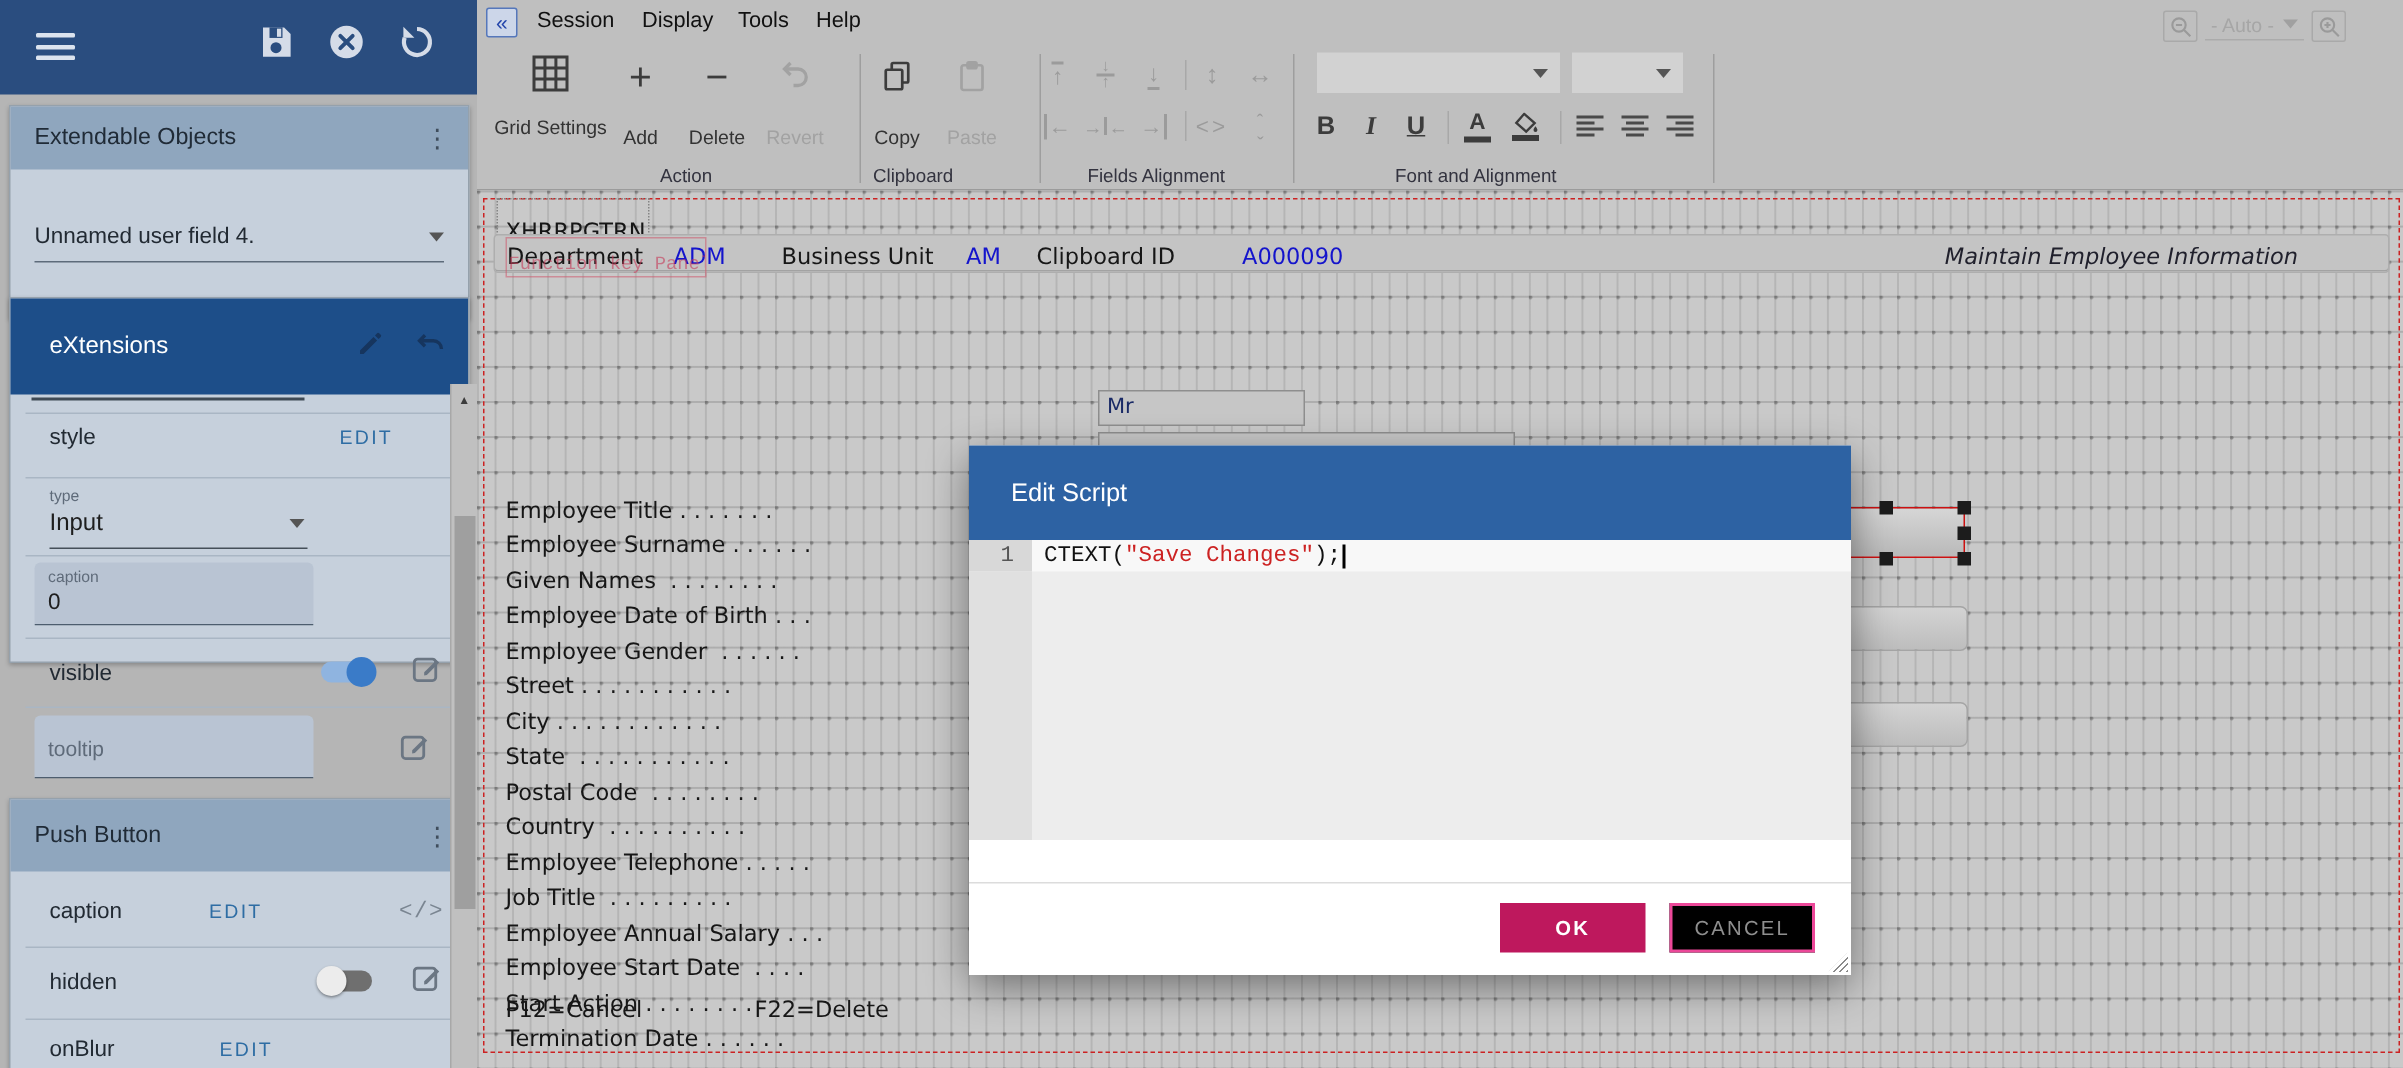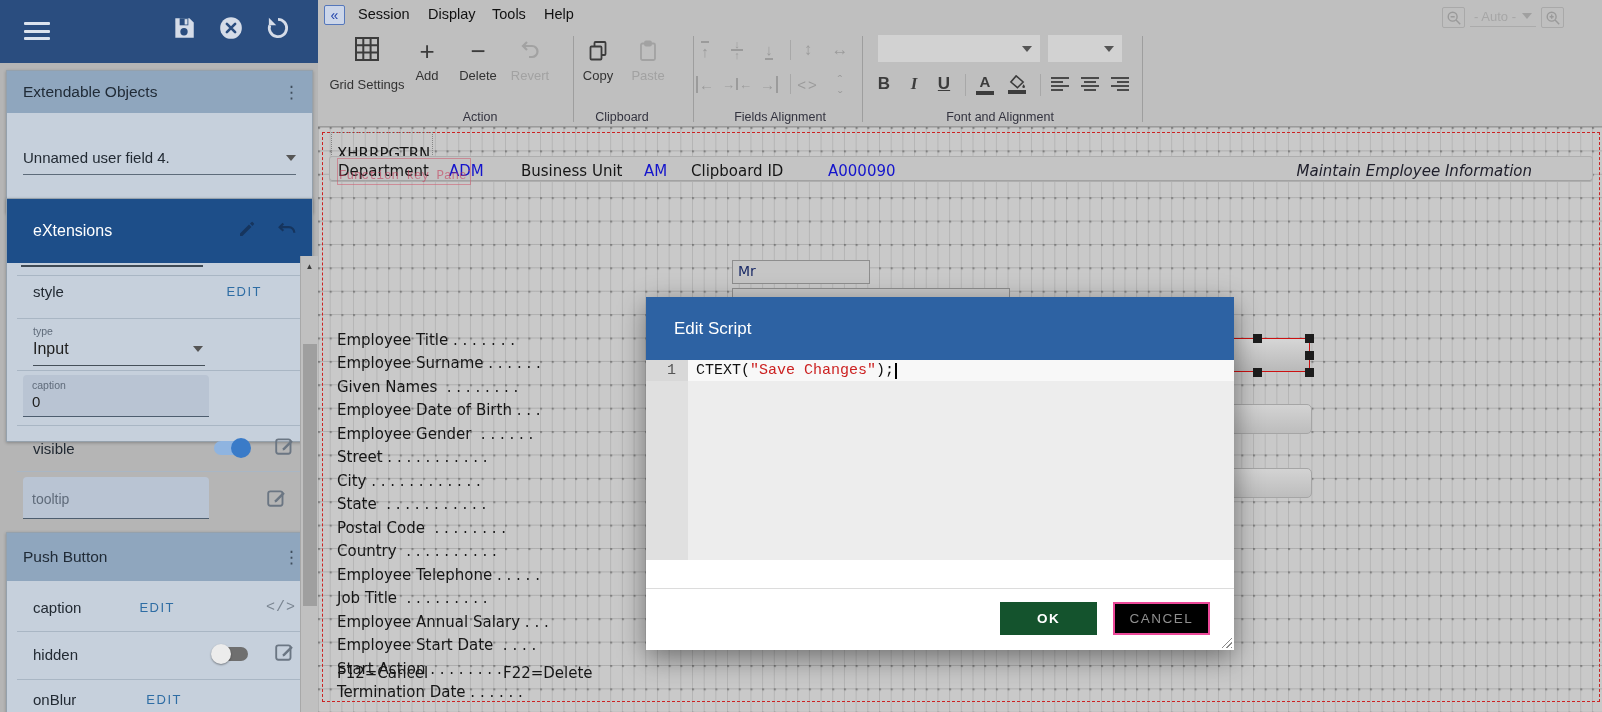--- a/index.html
+++ b/index.html
@@ -45,24 +45,24 @@
   .menubar{position:absolute;left:0;top:0;width:100%;height:30px;background:#bfbfbf;}
   .collapsebtn{position:absolute;left:6px;top:5px;width:21px;height:20px;border:1px solid #5577bb;background:#ccd6e9;color:#2244aa;font-size:14px;line-height:18px;text-align:center;cursor:pointer;border-radius:2px;}
   .menu{position:absolute;top:6px;font-size:14.5px;color:#111;cursor:pointer;}
   .zoomctl{position:absolute;top:7px;height:21px;display:flex;align-items:center;}
   .zbtn{width:23px;height:21px;border:1px solid #a9a9a9;border-radius:2px;display:flex;align-items:center;justify-content:center;cursor:pointer;}
   .zsel{margin:0 5px;padding:0 4px 2px 4px;border-bottom:1px solid #ababab;color:#a6a6a6;font-size:13px;display:flex;align-items:center;gap:6px;cursor:pointer;}
   .zsel .caret{border-top-color:#a0a0a0;}
 
   .toolbar{position:absolute;left:0;top:30px;width:100%;height:97px;background:#bfbfbf;border-bottom:1px solid #9b9b9b;}
   .tsep{position:absolute;top:6px;height:86px;width:1px;background:#9e9e9e;}
-  .tgrouplabel{position:absolute;top:80px;font-size:12.5px;color:#33333f;text-align:center;}
+  .tgrouplabel{position:absolute;top:80px;font-size:12.5px;color:#33333f;text-align:left;}
   .tbtn{position:absolute;text-align:center;cursor:pointer;}
   .tbtn .glyph{height:30px;display:flex;align-items:center;justify-content:center;font-size:26px;color:#3c3c3c;}
-  .tbtn .tlabel{font-size:13px;color:#333;margin-top:2px;}
+  .tbtn .tlabel{font-size:13px;color:#333;margin-top:18px;}
   .tbtn.disabled .glyph,.tbtn.disabled .tlabel{color:#a2a2a2;}
   .alico{position:absolute;width:30px;height:24px;display:flex;align-items:center;justify-content:center;color:#9b9b9b;font-size:15px;cursor:pointer;}
   .hbar{display:block;width:12px;height:2px;background:#9b9b9b;}
   .vbarL{border-left:2px solid #9b9b9b;padding-left:1px;}
   .vbarR{border-right:2px solid #9b9b9b;padding-right:1px;}
   .topbar{border-top:2px solid #9b9b9b;padding-top:0;}
   .botbar{border-bottom:2px solid #9b9b9b;}
   .stackv{display:flex;flex-direction:column;align-items:center;line-height:9px;font-size:11px;}
   .fontdd{position:absolute;top:5px;height:27px;background:#d2d2d2;display:flex;align-items:center;justify-content:flex-end;padding-right:8px;cursor:pointer;}
   .fbtn{position:absolute;top:40px;width:28px;height:28px;display:flex;flex-direction:column;align-items:center;justify-content:center;color:#3c3c3c;cursor:pointer;}
@@ -97,21 +97,21 @@
   .mhead{position:absolute;left:0;top:0;width:100%;height:63px;background:#2d62a3;color:#fff;font-size:17px;display:flex;align-items:center;padding-left:28px;}
   .editor{position:absolute;left:0;top:63px;width:100%;height:200px;background:#ededed;font-family:"Liberation Mono",monospace;font-size:15px;}
   .gutter{position:absolute;left:0;top:0;width:42px;height:100%;background:#e0e0e0;}
   .codeline{position:absolute;left:0;top:0;width:100%;height:21px;display:flex;align-items:center;background:#f8f8f8;cursor:text;}
   .lineno{width:42px;background:#d8d8d8;color:#555;text-align:right;padding-right:12px;height:100%;display:flex;align-items:center;justify-content:flex-end;}
   .codetext{padding-left:8px;color:#111;white-space:pre;}
   .codestr{color:#cc2222;}
   .cursorbar{display:inline-block;width:2px;height:16px;background:#000;vertical-align:text-bottom;margin-left:1px;}
   .mdivider{position:absolute;left:0;top:291px;width:100%;height:1px;background:#dcdcdc;}
   .mbtn{position:absolute;top:305px;width:97px;height:33px;font-size:13.5px;letter-spacing:1.5px;display:flex;align-items:center;justify-content:center;cursor:pointer;font-family:"Liberation Sans",sans-serif;}
-  .okbtn{left:354px;background:#14532d;color:#fff;font-weight:bold;}
+  .okbtn{left:354px;background:#be185d;color:#fff;font-weight:bold;}
   .cancelbtn{left:467px;background:#000000;border:2px solid #ec4899;color:#8f8f8f;}
   .grip{position:absolute;right:2px;bottom:2px;width:13px;height:13px;background:repeating-linear-gradient(135deg,transparent 0 2px,#8a8a8a 2px 3px);clip-path:polygon(100% 0,100% 100%,0 100%);cursor:nwse-resize;}
 </style>
 </head>
 <body>
 
 <div class="stage">
 
   <div class="appbar">
     <div class="hamburger">

